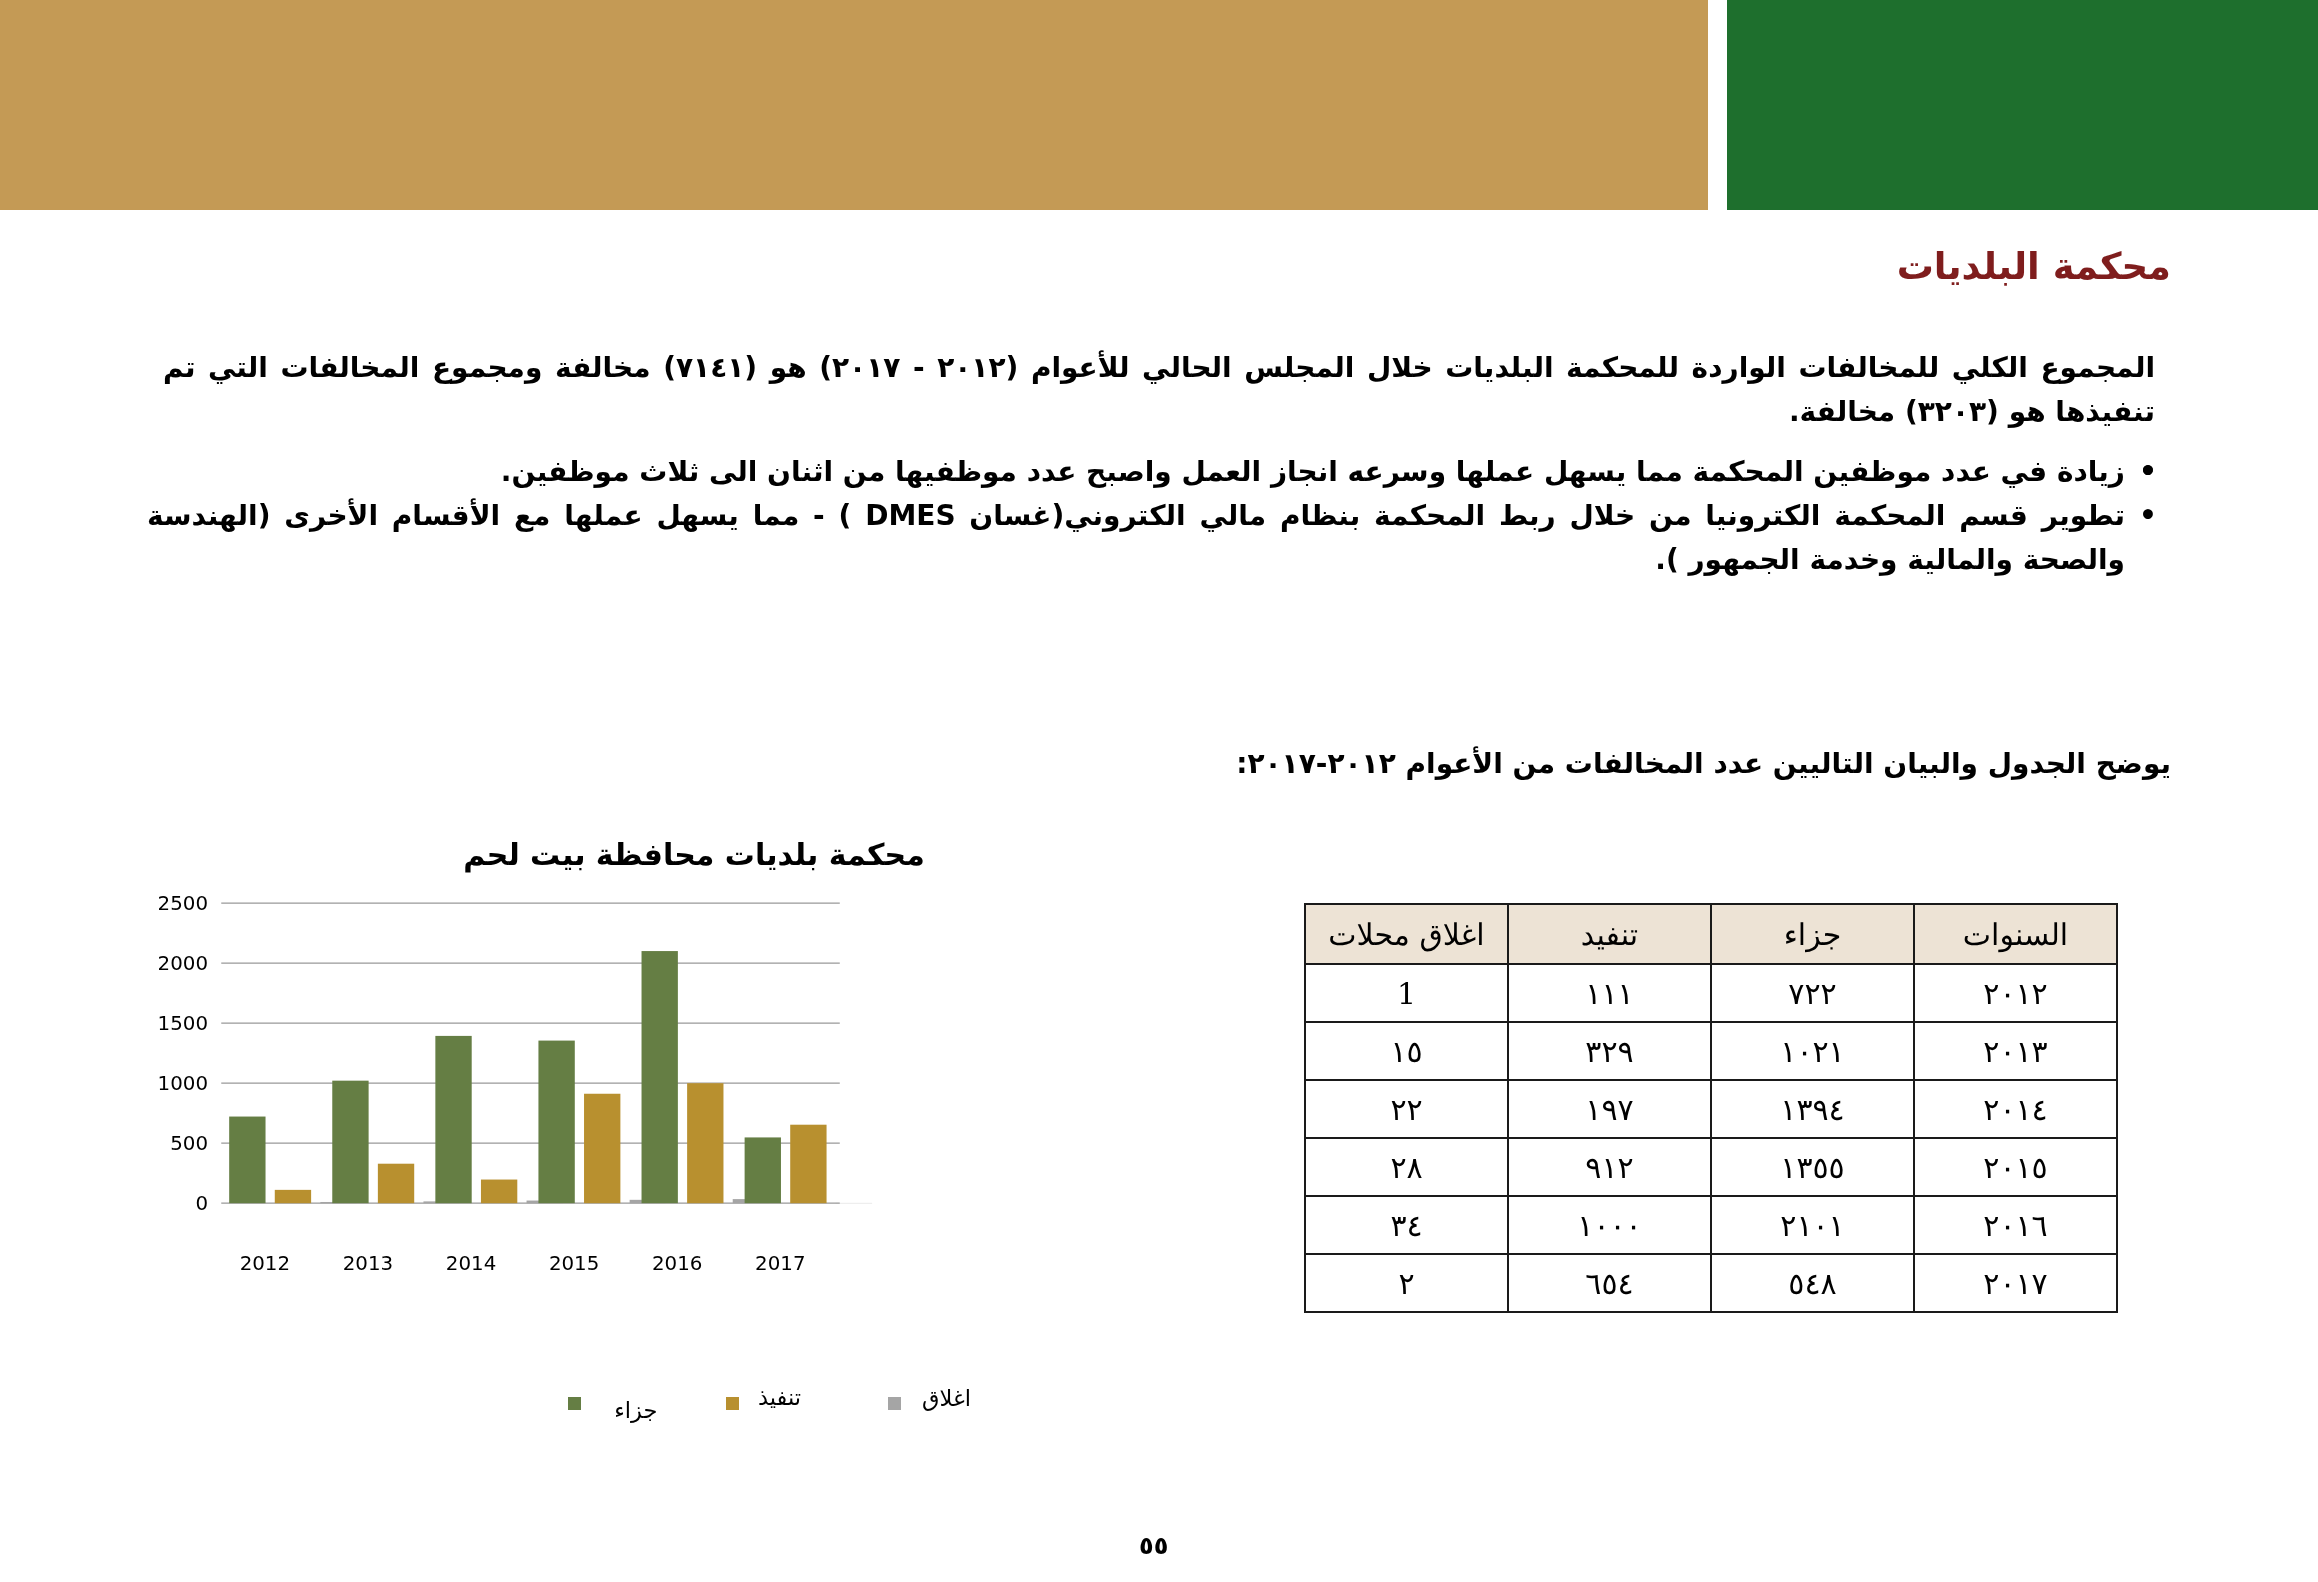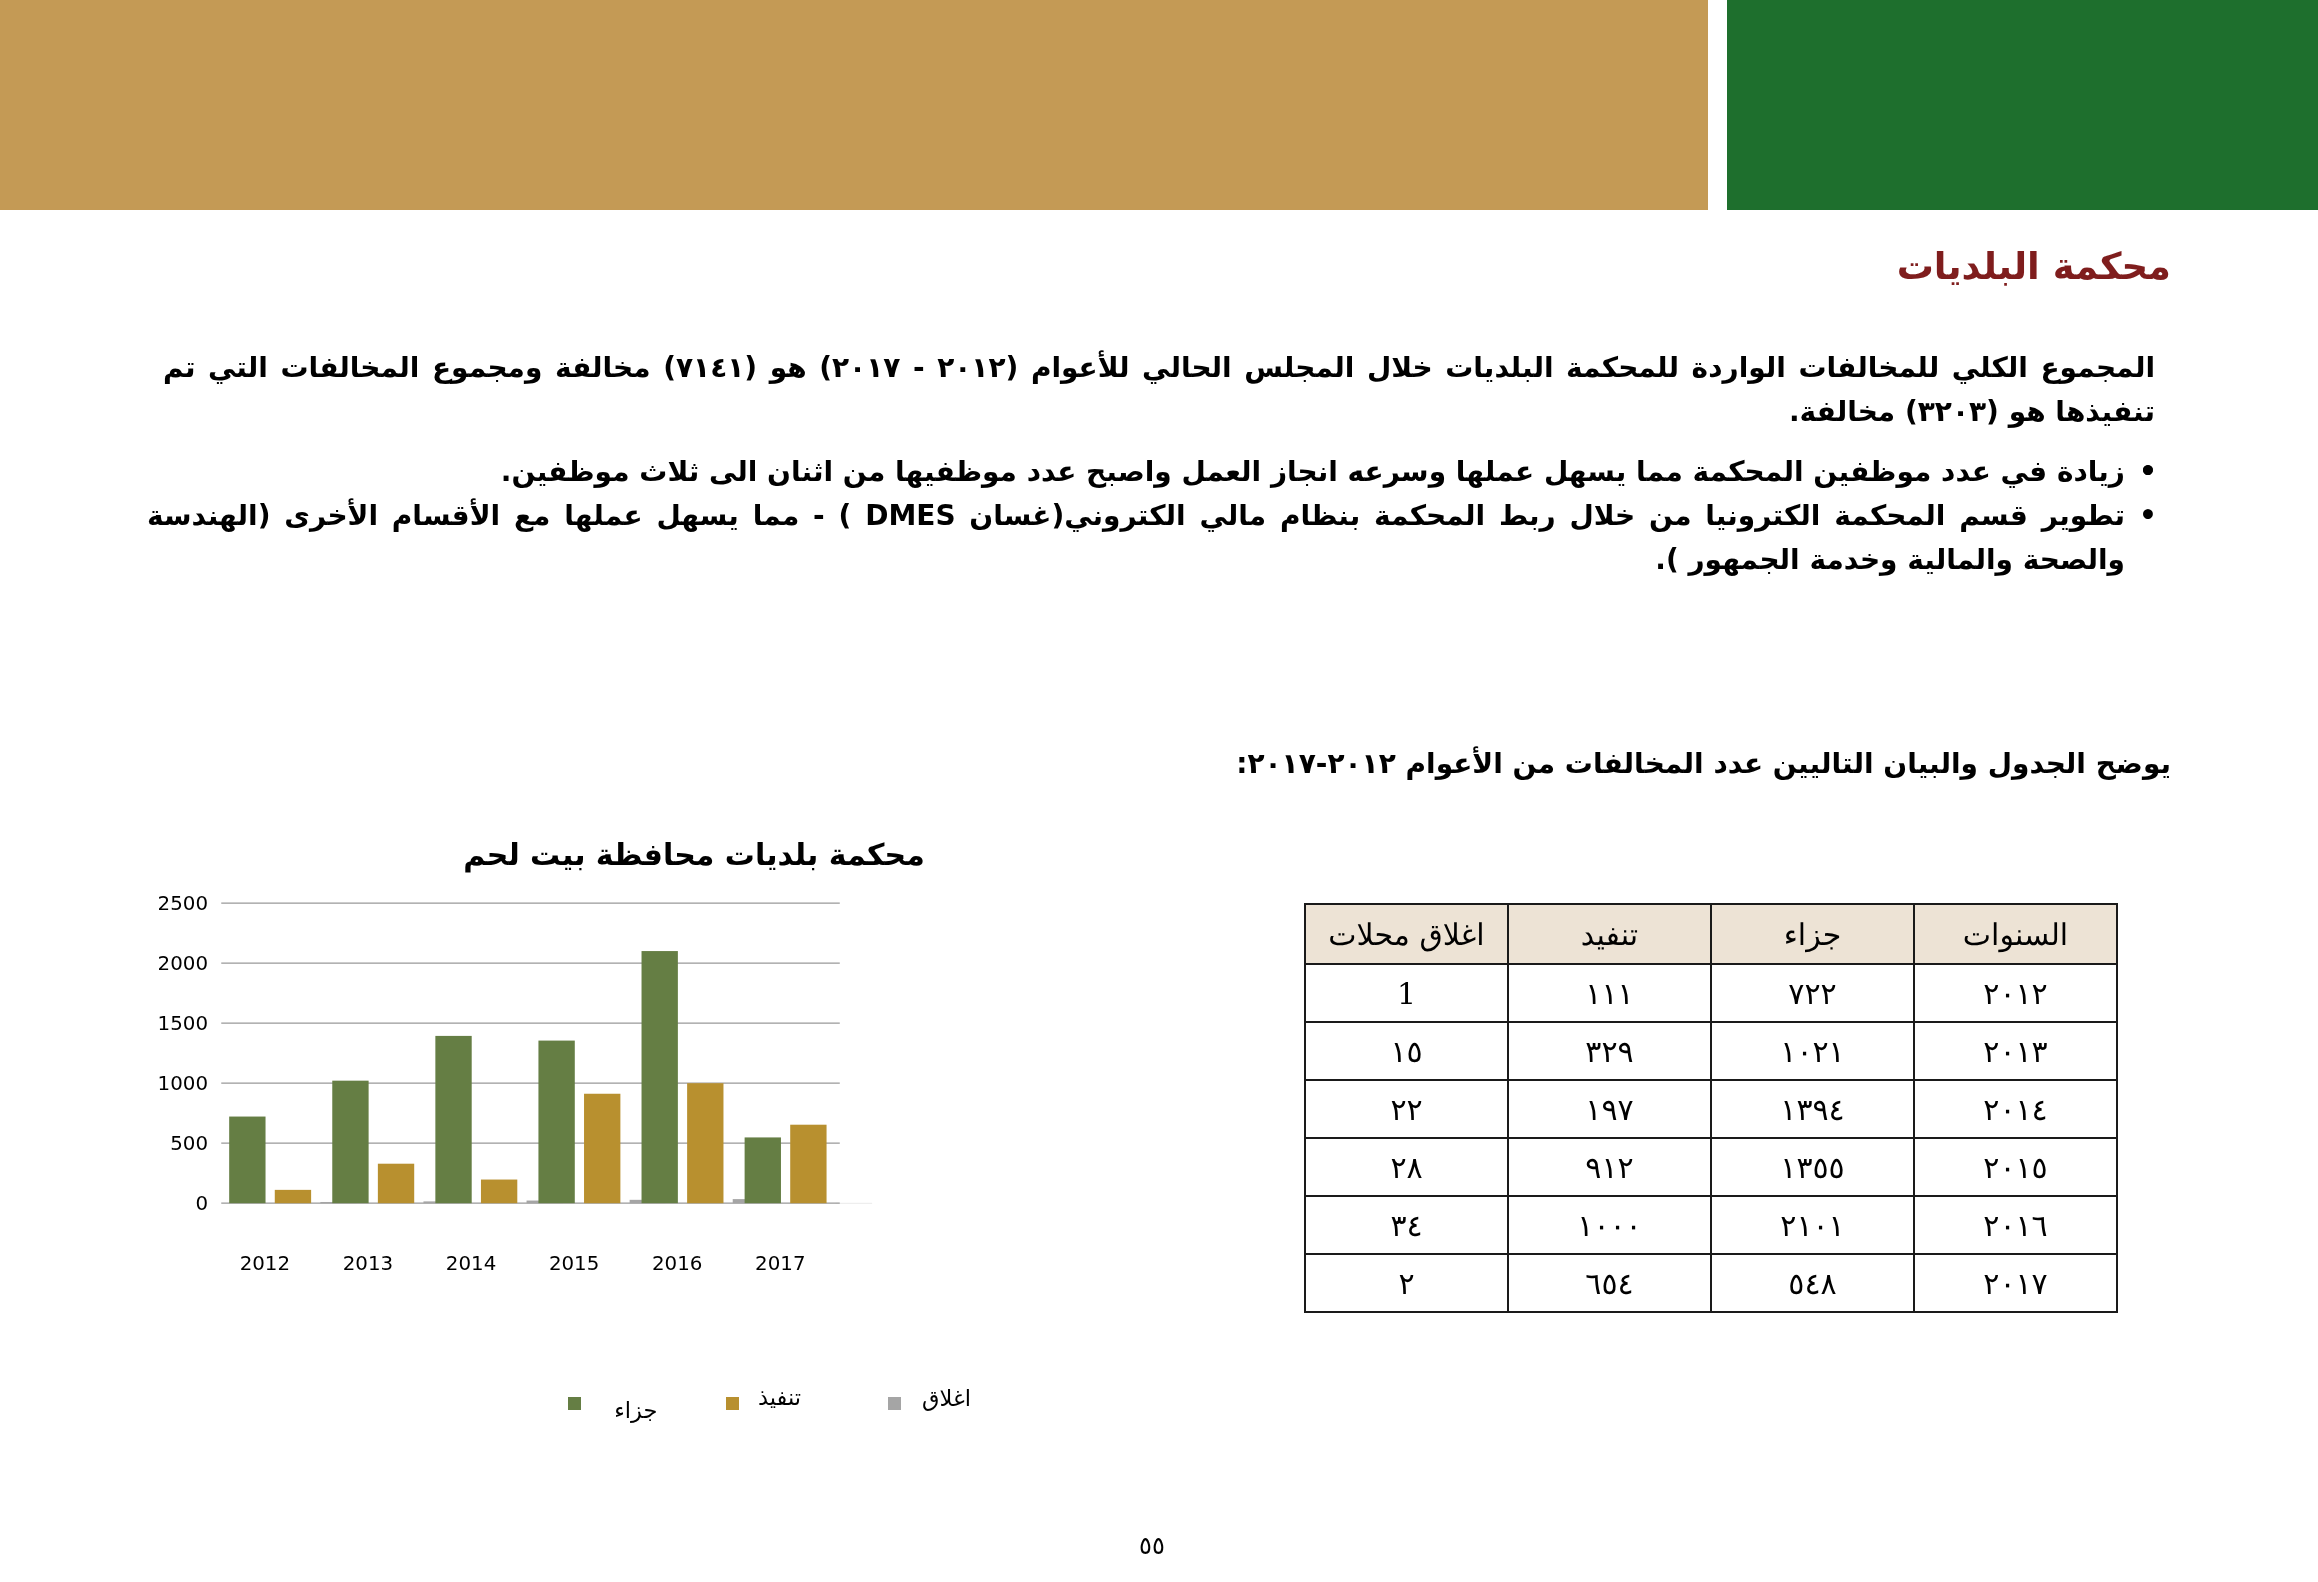--- a/index.html
+++ b/index.html
@@ -50,21 +50,21 @@
       position: absolute; left: 357px; width: 674px; top: 825px; text-align: center;
       font-size: 30px; font-weight: bold; direction: rtl; font-family: "DejaVu Sans", sans-serif; margin-top: 12px;
     }
     .chart-svg { position: absolute; left: 159px; top: 886px; }
     .legend { position: absolute; top: 1388px; left: 555px; width: 463px; height: 40px; }
     .legend-item { position: absolute; top: 0; height: 40px; }
     .legend-swatch { position: absolute; top: 9.3px; width: 13.2px; height: 13.2px; }
     .legend-label { position: absolute; top: 0; font-size: 22.5px; direction: rtl; white-space: nowrap; font-family: "DejaVu Sans", sans-serif; }
 
     .page-number {
-      position: absolute; left: 1139px; top: 1532px; font-size: 24px; font-weight: normal;
+      position: absolute; left: 1139px; top: 1532px; font-size: 24px; font-weight: bold;
       font-family: "DejaVu Sans", sans-serif;
     }
   </style>
 </head>
 <body>
 
 <div class="band-gold" style="background: rgb(196, 154, 85);"></div>
 <div class="band-green" style="background: rgb(30, 111, 45);"></div>
 
 <div class="page-title" style="color: #7f1d1d;">محكمة البلديات</div>

